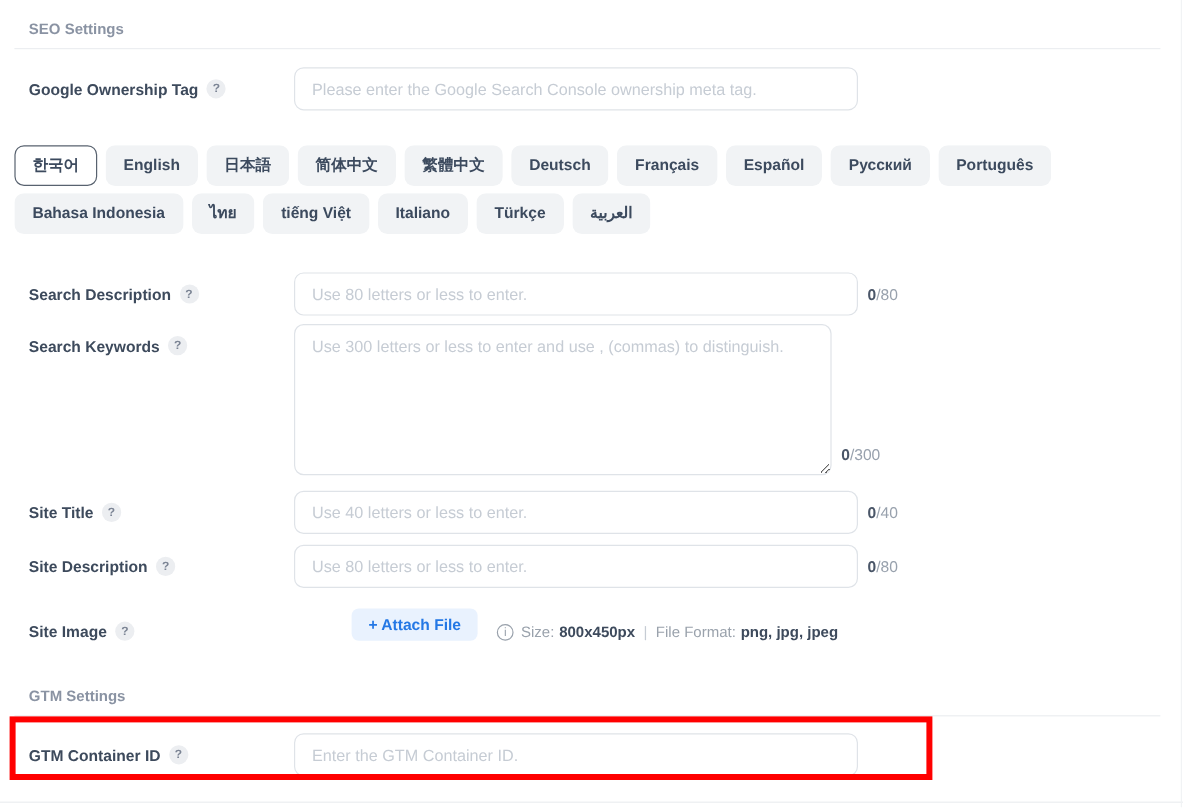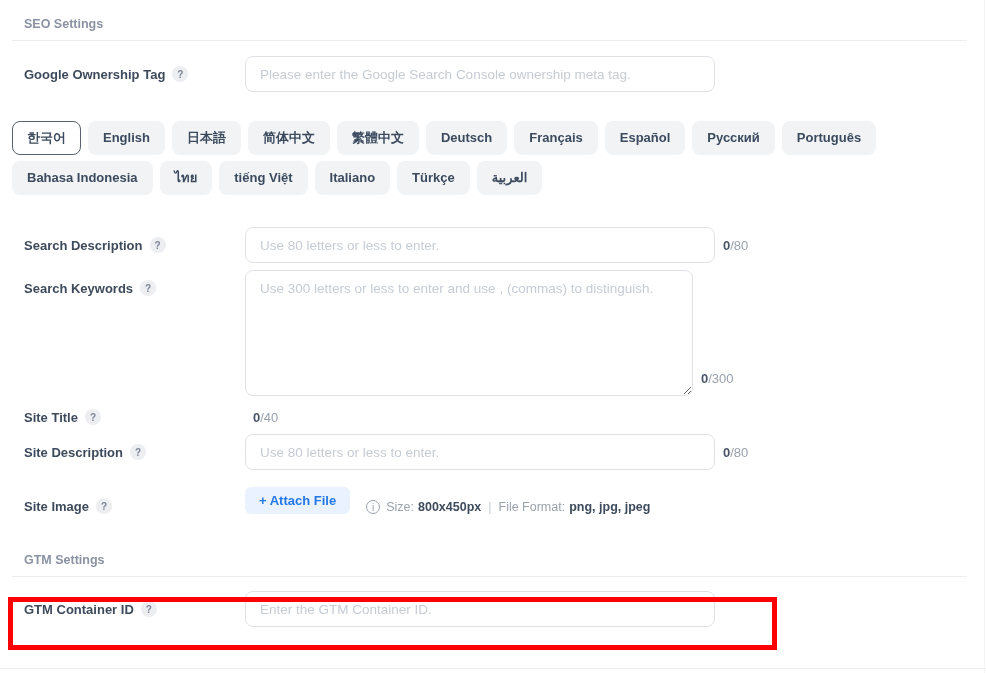--- a/index.html
+++ b/index.html
@@ -83,21 +83,21 @@
     cursor: pointer; white-space: nowrap;
   }
   .pill.selected { background: #ffffff; border-color: #58626f; }
 
   .attach-btn {
     height: 27px; padding: 0 14px;
     background: #e9f2fe; color: #2478e5;
     border: none; border-radius: 6px;
     font-family: "Liberation Sans", sans-serif;
     font-size: 13px; font-weight: bold;
-    cursor: pointer; white-space: nowrap;
+    cursor: pointer; white-space: nowrap; margin-left: 48px;
   }
   .file-info {
     display: flex; align-items: center;
     margin-left: 16px; font-size: 12.5px; color: #9aa2ac; white-space: nowrap;
   }
   .info-icon {
     display: inline-flex; align-items: center; justify-content: center;
     width: 14px; height: 14px; margin-right: 6px;
     border: 1px solid #9aa2ac; border-radius: 50%;
     font-size: 10px; color: #9aa2ac; flex: 0 0 14px;
@@ -174,20 +174,21 @@
     </div>
     <textarea class="text-area" placeholder="Use 300 letters or less to enter and use , (commas) to distinguish." style=""></textarea>
     <span class="counter counter-bottom"><span class="cur">0</span><span class="max">/300</span></span>
   </div>
 
   <div class="form-row row-site-title">
     <div class="label-col">
       <span class="field-label">Site Title</span>
       <span class="help-badge">?</span>
     </div>
+    <input class="text-input" type="text" placeholder="Use 40 letters or less to enter." style="">
     <span class="counter"><span class="cur">0</span><span class="max">/40</span></span>
   </div>
 
   <div class="form-row row-site-desc">
     <div class="label-col">
       <span class="field-label">Site Description</span>
       <span class="help-badge">?</span>
     </div>
     <input class="text-input" type="text" placeholder="Use 80 letters or less to enter." style="">
     <span class="counter"><span class="cur">0</span><span class="max">/80</span></span>

